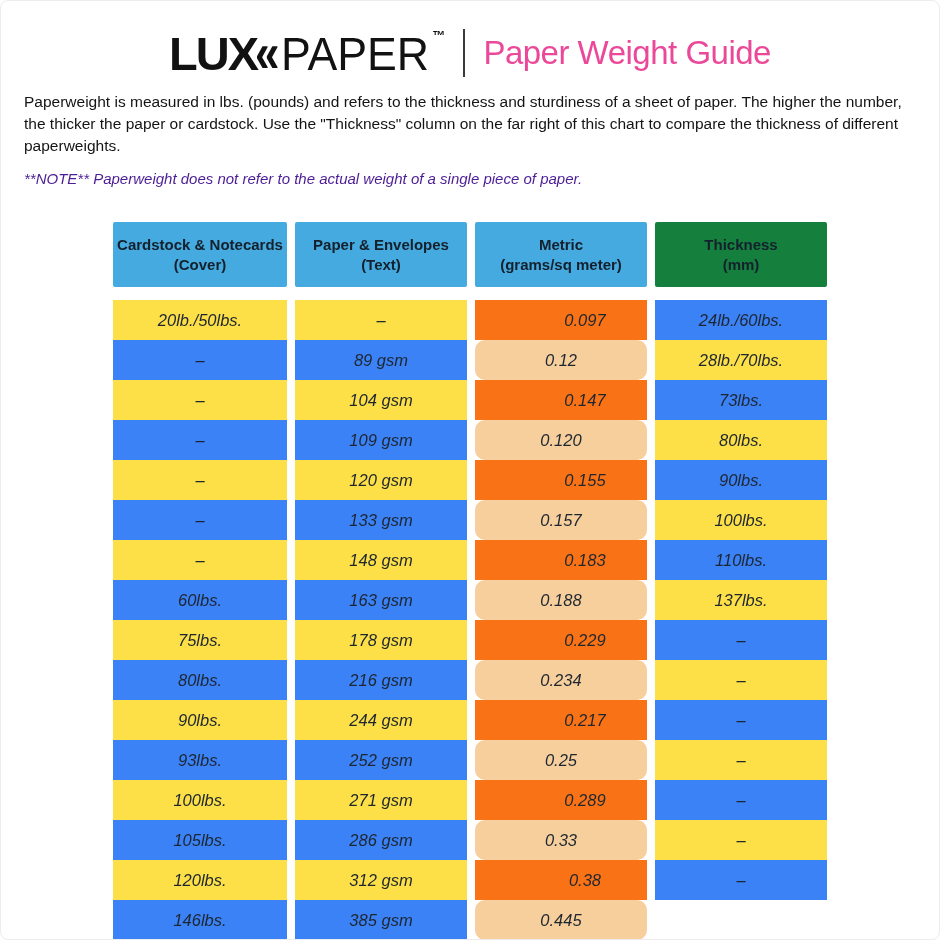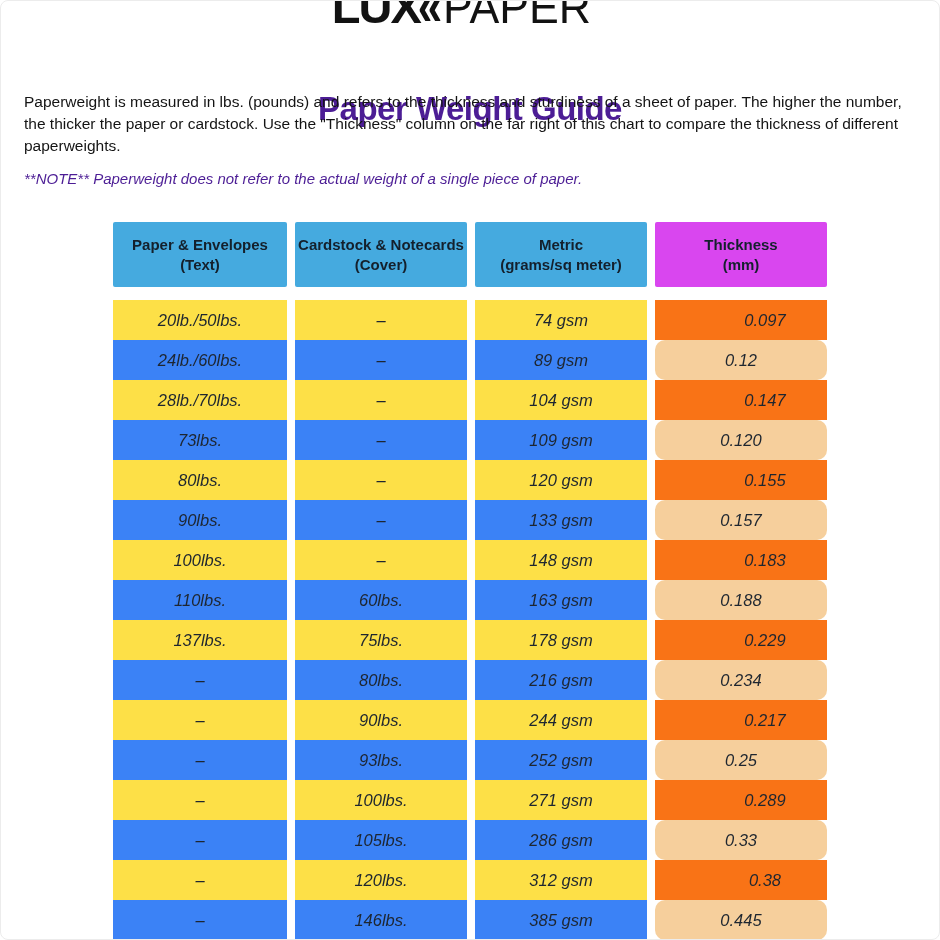--- a/index.html
+++ b/index.html
@@ -14,24 +14,23 @@
     border: 1px solid #ececec;
     border-radius: 8px;
     overflow: hidden;
   }
 
   
   .brand-row {
     display: flex;
     justify-content: center;
     align-items: center;
-    gap: 28px;
+    gap: 18px;
     margin-top: 24px;
     height: 56px;
-    flex-direction: column;
   }
   .logo {
     display: flex;
     align-items: center;
     color: #121212;
     white-space: nowrap;
   }
   .logo .lux {
     font-size: 47px;
     font-weight: 900;
@@ -59,22 +58,22 @@
     margin-top: 2px;
     margin-left: -4px;
   }
   .brand-divider {
     width: 2px;
     height: 48px;
     background: #3a3a3a;
   }
   .page-title {
     font-size: 33px;
-    font-weight: 700;
-    color: #4c1d95;
+    font-weight: 400;
+    color: #ec4899;
     letter-spacing: -0.5px;
     white-space: nowrap;
   }
 
   
   .intro {
     margin: 10px 23px 0 23px;
     font-size: 15.5px;
     line-height: 1.42;
     color: #141414;
@@ -103,21 +102,21 @@
     justify-content: center;
     align-items: center;
     text-align: center;
     font-weight: 700;
     font-size: 15px;
     line-height: 1.3;
     color: #14202c;
     border-radius: 2px;
   }
   .th.blue { background: #45aadf; }
-  .th.orange { background: #d946ef; }
+  .th.orange { background: #15803d; }
 
   .tbody {
     margin-top: 13px;
     grid-auto-rows: 40px;
   }
   .cell {
     display: flex;
     justify-content: center;
     align-items: center;
     font-style: italic;
@@ -144,40 +143,39 @@
     <div class="brand-divider"></div>
     <div class="page-title">Paper Weight Guide</div>
   </div>
 
   <p class="intro">Paperweight is measured in lbs. (pounds) and refers to the thickness and sturdiness of a sheet of paper. The higher the number, the thicker the paper or cardstock. Use the "Thickness" column on the far right of this chart to compare the thickness of different paperweights.</p>
   <p class="note">**NOTE** Paperweight does not refer to the actual weight of a single piece of paper.</p>
 
   <div class="weight-table">
     <div class="thead">
       <div class="th blue">
+        <span>Cardstock &amp; Notecards</span>
+        <span>(Cover)</span>
+      </div>
+      <div class="th blue">
         <span>Paper &amp; Envelopes</span>
         <span>(Text)</span>
-      </div>
-      <div class="th blue">
-        <span>Cardstock &amp; Notecards</span>
-        <span>(Cover)</span>
       </div>
       <div class="th blue">
         <span>Metric</span>
         <span>(grams/sq meter)</span>
       </div>
       <div class="th orange">
         <span>Thickness</span>
         <span>(mm)</span>
       </div>
     </div>
     <div class="tbody">
         <div class="cell blue light">20lb./50lbs.</div>
         <div class="cell blue light">–</div>
-        <div class="cell blue light">74 gsm</div>
         <div class="cell orange light">0.097</div>
         <div class="cell blue dark">24lb./60lbs.</div>
         <div class="cell blue dark">–</div>
         <div class="cell blue dark">89 gsm</div>
         <div class="cell orange dark">0.12</div>
         <div class="cell blue light">28lb./70lbs.</div>
         <div class="cell blue light">–</div>
         <div class="cell blue light">104 gsm</div>
         <div class="cell orange light">0.147</div>
         <div class="cell blue dark">73lbs.</div>

